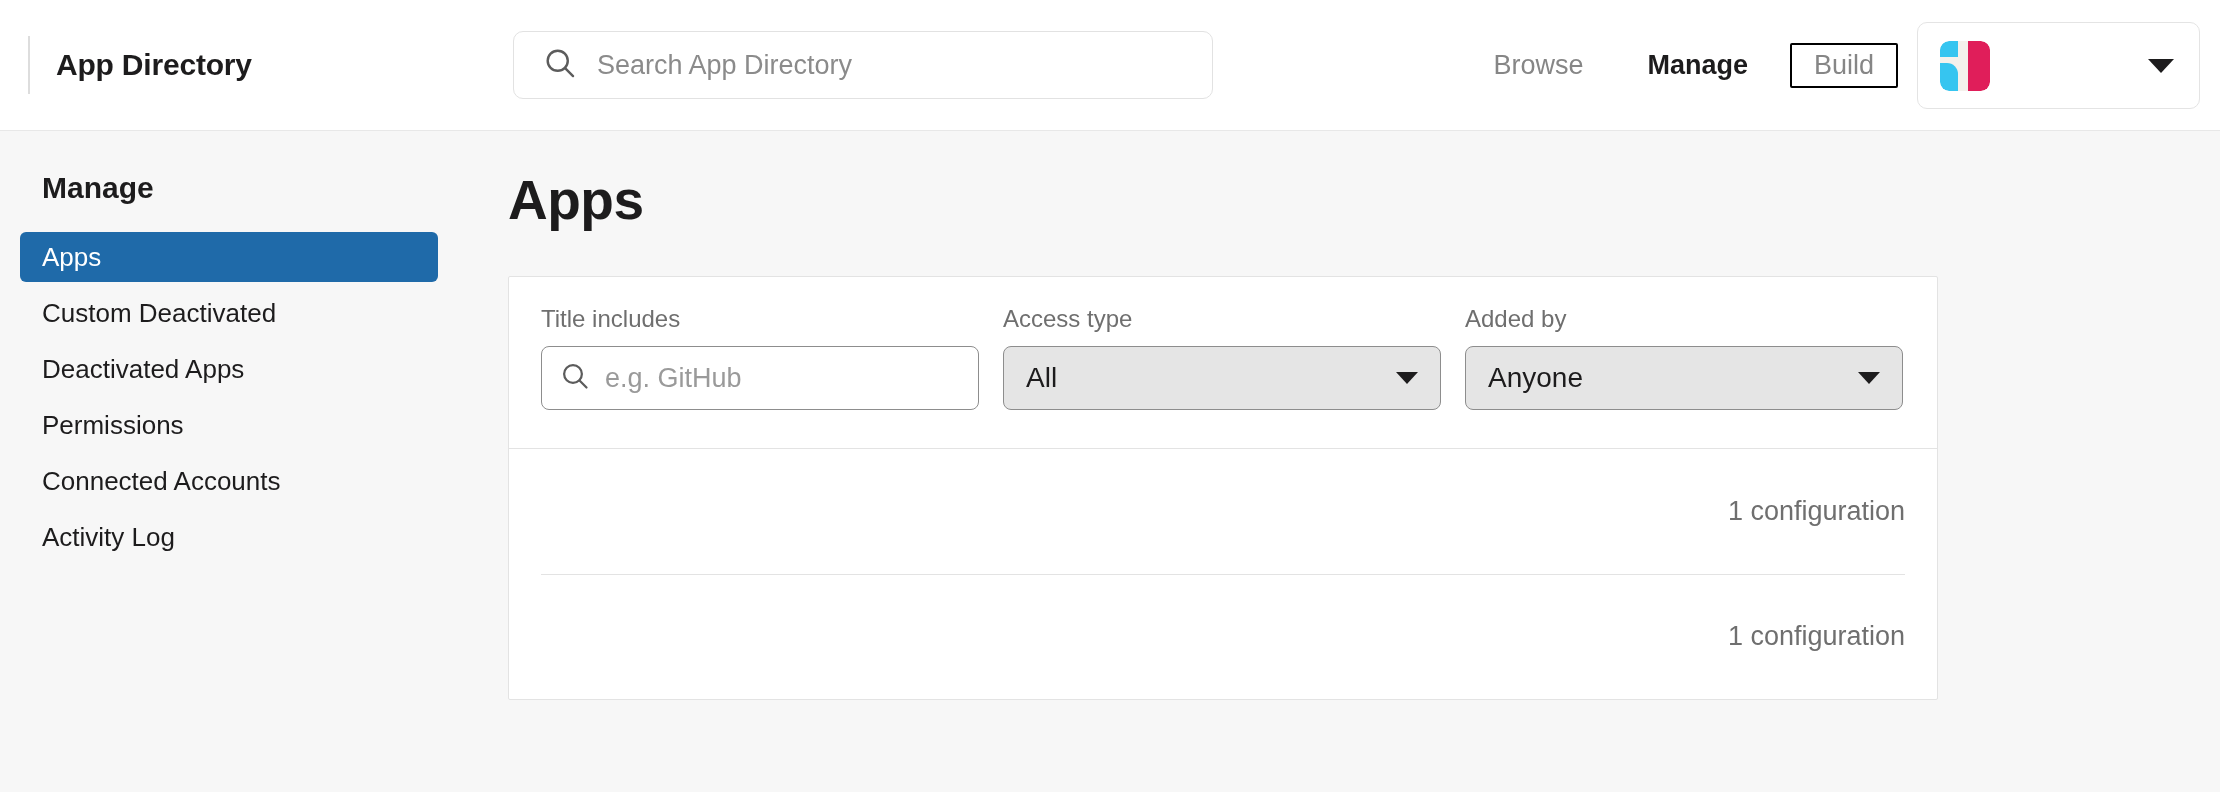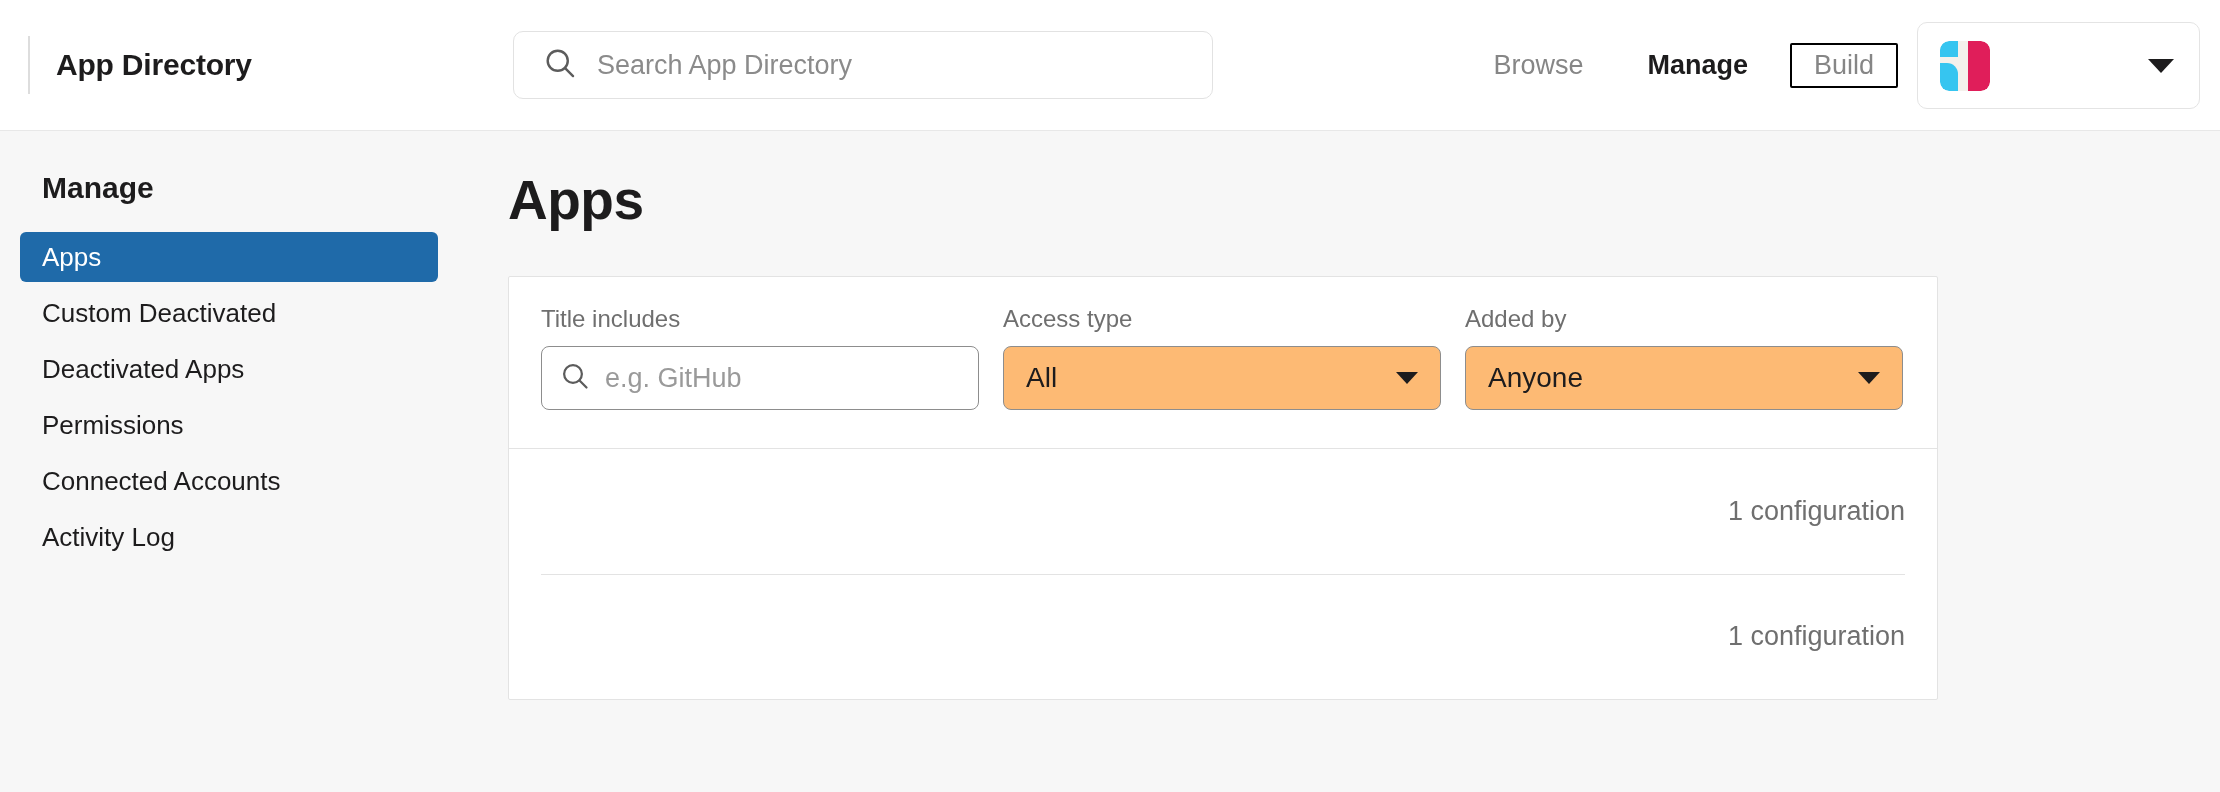--- a/index.html
+++ b/index.html
@@ -195,21 +195,21 @@
   .text-input .mag { margin-right: 15px; flex: 0 0 auto; }
   .text-input .ph { font-size: 27px; color: #9a9a9a; }
   .select {
     height: 64px;
     border: 1px solid #8d8d8d;
     border-radius: 8px;
     display: flex;
     align-items: center;
     justify-content: space-between;
     padding: 0 22px 0 22px;
-    background: #fdba74;
+    background: #e5e5e5;
     cursor: pointer;
   }
   .select-value { font-size: 28px; color: #1d1c1d; }
   .caret-sm {
     width: 0; height: 0;
     border-left: 11px solid transparent;
     border-right: 11px solid transparent;
     border-top: 12px solid #1d1c1d;
   }
 

